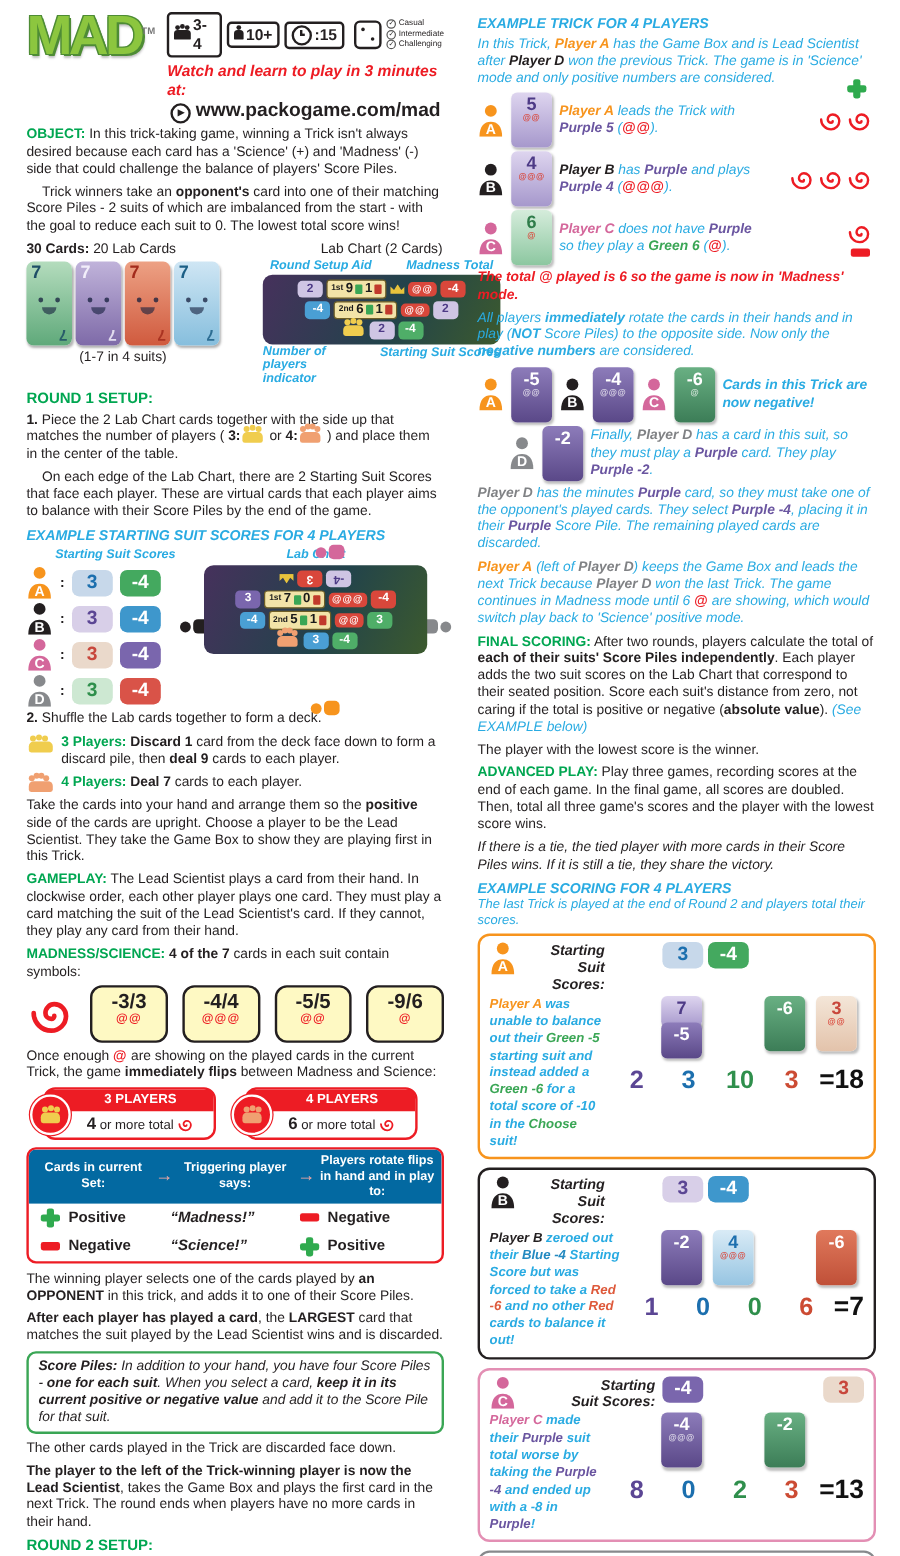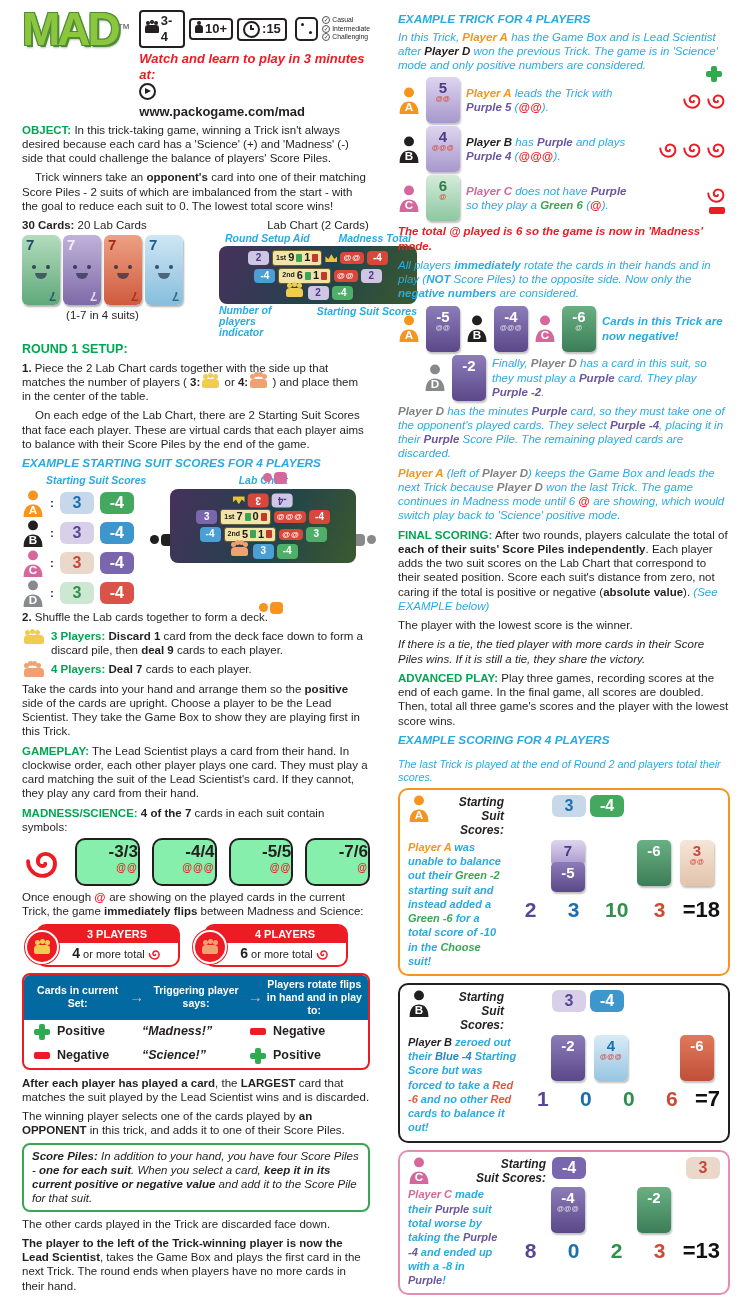--- a/index.html
+++ b/index.html
@@ -58,21 +58,21 @@
   .clock::before{content:"";position:absolute;left:5px;top:2px;width:2px;height:5px;background:#231f20;}
   .clock::after{content:"";position:absolute;left:5px;top:5px;width:4px;height:2px;background:#231f20;}
   .dice{width:20px;height:20px;border:2px solid #231f20;border-radius:5px;background:#fff;}
   .dice::before{content:"";position:absolute;left:4px;top:4px;width:3px;height:3px;border-radius:50%;
     background:#231f20;box-shadow:8px 8px 0 #231f20,8px 0 0 #fff;}
   .diff{font-size:6.8px;line-height:1.25;color:#231f20;}
   .diff div{white-space:nowrap;}
   .cbx{display:inline-block;font-size:6px;border:1px solid #555;border-radius:50%;width:6px;height:6px;
     line-height:6px;text-align:center;margin-right:2px;color:#333;}
   .watch{color:#ed1c24;font-weight:bold;font-style:italic;font-size:13px;}
-  .urlrow{display:flex;align-items:flex-start;gap:4px;font-weight:800;font-size:13px;justify-content:center;flex-direction:column;}
+  .urlrow{display:flex;align-items:flex-end;gap:4px;font-weight:800;font-size:16px;justify-content:center;}
   .play{width:13px;height:13px;border:2px solid #231f20;border-radius:50%;position:relative;display:inline-block;}
   .play::before{content:"";position:absolute;left:4px;top:3px;border-left:6px solid #231f20;
     border-top:3.5px solid transparent;border-bottom:3.5px solid transparent;}
   
   .minicards{display:flex;gap:3px;margin:3px 0;}
   .mini{width:38px;height:70px;border-radius:6px;position:relative;box-shadow:1px 2px 2px rgba(0,0,0,.3);}
   .mini .tv{position:absolute;top:1px;left:4px;font-weight:800;font-size:15px;}
   .mini .bv{position:absolute;bottom:1px;right:4px;font-weight:800;font-size:13px;transform:rotate(180deg);opacity:.85;}
   .mini .face{position:absolute;left:50%;top:30px;width:2px;height:2px;}
   .face::before{content:"";position:absolute;left:-9px;top:0;width:4px;height:4px;border-radius:50%;
@@ -124,22 +124,22 @@
   .k-pulL{background:linear-gradient(#ded5ef,#a698cc);color:#4d3a86;}
   .k-grnLc{background:linear-gradient(#d5ecdb,#8cc7a0);color:#2f7c4a;}
   .k-bluLc{background:linear-gradient(#d9ebf6,#97c5e2);color:#1c6fae;}
   .k-tanLc{background:linear-gradient(#f4e6d8,#e3c3ab);color:#c8473c;}
   .k-pudk{background:linear-gradient(#8d7cba,#5a4888);color:#fff;}
   .k-grdk{background:linear-gradient(#69b083,#3c7d57);color:#fff;}
   .k-rddk{background:linear-gradient(#e0795c,#c05038);color:#fff;}
   .k-pudk .gs,.k-grdk .gs,.k-rddk .gs{color:rgba(255,255,255,.75);}
   
   .symrow{display:flex;align-items:center;gap:12px;margin:4px 0 4px 2px;}
-  .symcard{width:62px;height:44px;border:2.5px solid #231f20;border-radius:10px;background:#86efac;
-    text-align:right;font-weight:800;}
+  .symcard{width:62px;height:44px;border:2.5px solid #231f20;border-radius:10px;background:#fef9c3;
+    text-align:center;font-weight:800;}
   .symcard .sv{font-size:17px;line-height:1.2;display:block;padding-top:2px;}
   .symcard .ss{font-size:10px;color:#ed1c24;letter-spacing:1px;line-height:1;display:block;font-weight:800;}
   
   .pillrow{display:flex;gap:24px;margin:4px 0 6px 14px;}
   .pill{position:relative;border:2px solid #ed1c24;border-radius:10px;width:140px;background:#fff;}
   .pill-head{background:#ed1c24;color:#fff;font-weight:800;font-size:11px;text-align:center;
     border-radius:6px 6px 0 0;padding:2px 0 2px 18px;}
   .pill-body{display:flex;align-items:center;justify-content:center;gap:3px;padding:2px 0 2px 18px;font-size:11px;}
   .pill-ic{position:absolute;left:-13px;top:4px;width:30px;height:30px;background:#ed1c24;border-radius:50%;
     border:2px solid #fff;box-shadow:0 0 0 1px #ed1c24;}
@@ -426,21 +426,21 @@
         </div>
       <div class="symcard">
           <span class="sv">-4/4</span>
           <span class="ss">@@@</span>
         </div>
       <div class="symcard">
           <span class="sv">-5/5</span>
           <span class="ss">@@</span>
         </div>
       <div class="symcard">
-          <span class="sv">-7/6</span>
+          <span class="sv">-9/6</span>
           <span class="ss">@</span>
         </div>
     </div>
     <p class="p"><span>Once enough </span><span class="sg-sp">@</span><span> are showing on the played cards in the current Trick, the game </span><span class="sg-b">immediately flips</span><span> between Madness and Science:</span></p>
 
     <div class="pillrow">
       <div class="pill">
         <span class="pill-ic"></span>
         <div class="pill-head">3 PLAYERS</div>
         <div class="pill-body">
@@ -487,22 +487,22 @@
             <span>Negative</span>
           </span>
         <span class="rt-mid">“Science!”</span>
         <span class="rt-cell">
             <span class="plus"></span>
             <span>Positive</span>
           </span>
       </div>
     </div>
 
+    <p class="p"><span>The winning player selects one of the cards played by </span><span class="sg-b">an OPPONENT</span><span> in this trick, and adds it to one of their Score Piles.</span></p>
     <p class="p"><span class="sg-b">After each player has played a card</span><span>, the </span><span class="sg-b">LARGEST</span><span> card that matches the suit played by the Lead Scientist wins and is discarded.</span></p>
-    <p class="p"><span>The winning player selects one of the cards played by </span><span class="sg-b">an OPPONENT</span><span> in this trick, and adds it to one of their Score Piles.</span></p>
     <div class="spbox"><span class="sg-b">Score Piles:</span><span> In addition to your hand, you have four Score Piles - </span><span class="sg-b">one for each suit</span><span>. When you select a card, </span><span class="sg-b">keep it in its current positive or negative value</span><span> and add it to the Score Pile for that suit.</span></div>
     <p class="p">The other cards played in the Trick are discarded face down.</p>
     <p class="p"><span class="sg-b">The player to the left of the Trick-winning player is now the Lead Scientist</span><span>, takes the Game Box and plays the first card in the next Trick. The round ends when players have no more cards in their hand.</span></p>
 
     <div class="h-green">ROUND 2 SETUP:</div>
     <div style="display:flex;align-items:center;gap:5px;margin-bottom:3px;">
       <span class="plus"></span>
 
     </div>
 
@@ -621,44 +621,44 @@
       <div class="gcard k-pudk">
           <span class="gv">-2</span>
         </div>
       <div class="cy" style="flex:1;"><span>Finally, </span><span class="sg-gyb">Player D</span><span> has a card in this suit, so they must play a </span><span class="sg-pu">Purple</span><span> card. They play </span><span class="sg-pu">Purple -2</span><span>.</span></div>
     </div>
 
     <p class="p cy"><span class="sg-gyb">Player D</span><span> has the minutes </span><span class="sg-pu">Purple</span><span> card, so they must take one of the opponent's played cards. They select </span><span class="sg-pu">Purple -4</span><span>, placing it in their </span><span class="sg-pu">Purple</span><span> Score Pile. The remaining played cards are discarded.</span></p>
     <p class="p cy"><span class="sg-or">Player A</span><span> (left of </span><span class="sg-gyb">Player D</span><span>) keeps the Game Box and leads the next Trick because </span><span class="sg-gyb">Player D</span><span> won the last Trick. The game continues in Madness mode until 6 </span><span class="sg-sp">@</span><span> are showing, which would switch play back to 'Science' positive mode.</span></p>
     <p class="p"><span class="sg-g">FINAL SCORING:</span><span> After two rounds, players calculate the total of </span><span class="sg-b">each of their suits' Score Piles independently</span><span>. Each player adds the two suit scores on the Lab Chart that correspond to their seated position. Score each suit's distance from zero, not caring if the total is positive or negative (</span><span class="sg-b">absolute value</span><span>). </span><span class="sg-cyi">(See EXAMPLE below)</span></p>
     <p class="p">The player with the lowest score is the winner.</p>
+    <p class="p"><span class="sg-g">ADVANCED PLAY:</span><span> Play three games, recording scores at the end of each game. In the final game, all scores are doubled. Then, total all three game's scores and the player with the lowest score wins.</span></p>
     <p class="p it">If there is a tie, the tied player with more cards in their Score Piles wins. If it is still a tie, they share the victory.</p>
-    <p class="p"><span class="sg-g">ADVANCED PLAY:</span><span> Play three games, recording scores at the end of each game. In the final game, all scores are doubled. Then, total all three game's scores and the player with the lowest score wins.</span></p>
-
-    <div class="h-cyan" style="margin-bottom:10px;">EXAMPLE SCORING FOR 4 PLAYERS</div>
+
+    <div class="h-cyan" style="margin-bottom:0;">EXAMPLE SCORING FOR 4 PLAYERS</div>
     <div class="cy" style="font-size:10.8px;margin-bottom:4px;">The last Trick is played at the end of Round 2 and players total their scores.</div>
 
     <div class="sbox" style="border-color:#f7941d;">
       <div class="sbox-head">
         <svg class="pb" viewBox="0 0 24 30">
             <circle cx="12" cy="6" r="5.5" fill="#f7941d"></circle>
             <path d="M1.5 30C1.5 20 6 16 12 16s10.5 4 10.5 14z" fill="#f7941d"></path>
             <text x="12" y="27" text-anchor="middle" class="pbt">A</text>
           </svg>
         <div class="slabel">
             <div>Starting</div>
             <div>Suit Scores:</div>
           </div>
         <div style="display:flex;gap:4px;width:168px;justify-content:flex-start;padding-left:42px;">
           <span class="chip bluL">3</span>
             <span class="chip grnS">-4</span>
         </div>
       </div>
       <div class="sbody">
-        <div class="stext"><span class="sg-or">Player A</span><span> was unable to balance out their </span><span class="sg-gr">Green -2</span><span> starting suit and instead added a </span><span class="sg-gr">Green -6</span><span> for a total score of -10 in the </span><span class="sg-gr">Choose</span><span> suit!</span></div>
+        <div class="stext"><span class="sg-or">Player A</span><span> was unable to balance out their </span><span class="sg-gr">Green -5</span><span> starting suit and instead added a </span><span class="sg-gr">Green -6</span><span> for a total score of -10 in the </span><span class="sg-gr">Choose</span><span> suit!</span></div>
         <div style="flex:1;">
           <div class="sgrid">
             <div style="grid-column:1;">
               <div class="gcard k-pulL" style="height:26px;">
                   <span class="gv">7</span>
                 </div>
               <div class="gcard k-pudk" style="height:30px;margin-top:-4px;">
                   <span class="gv">-5</span>
                 </div>
             </div>

